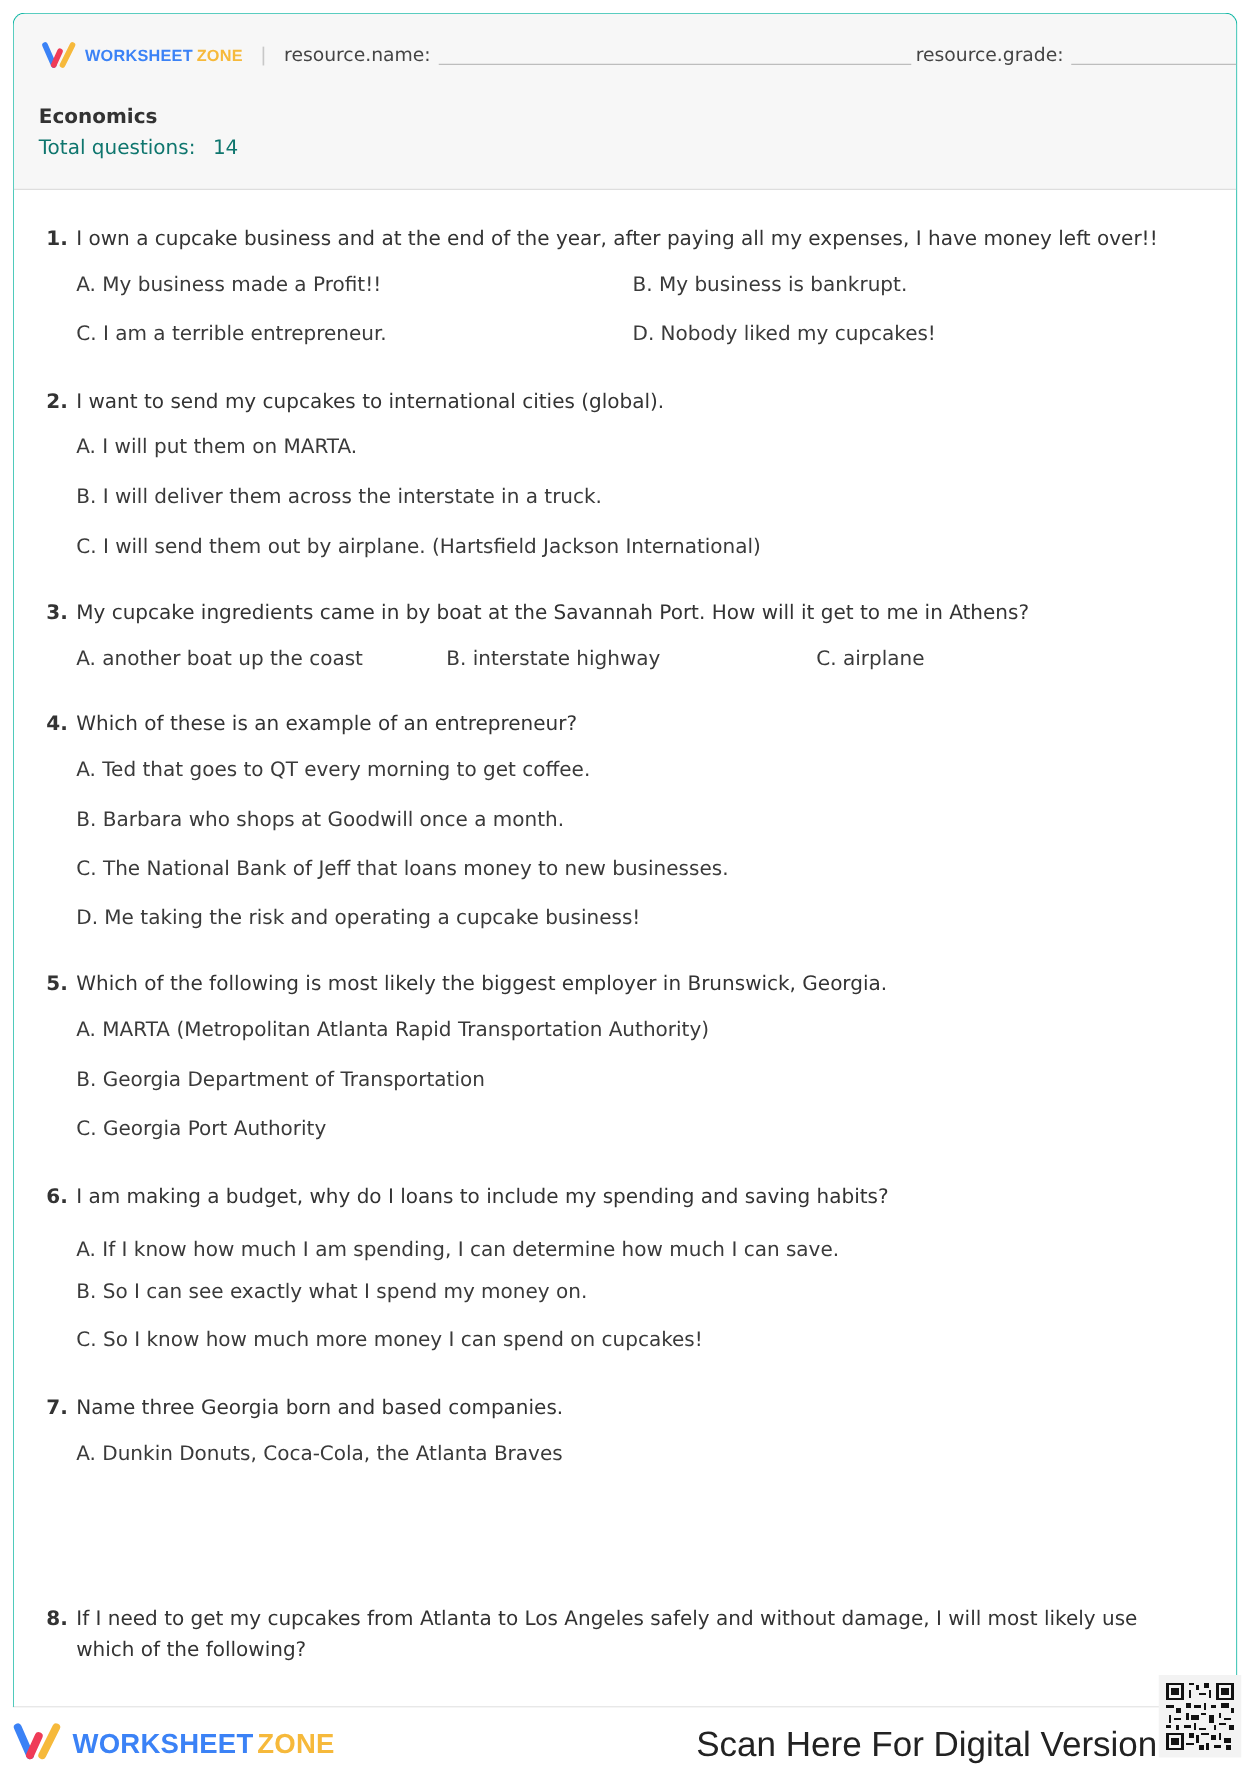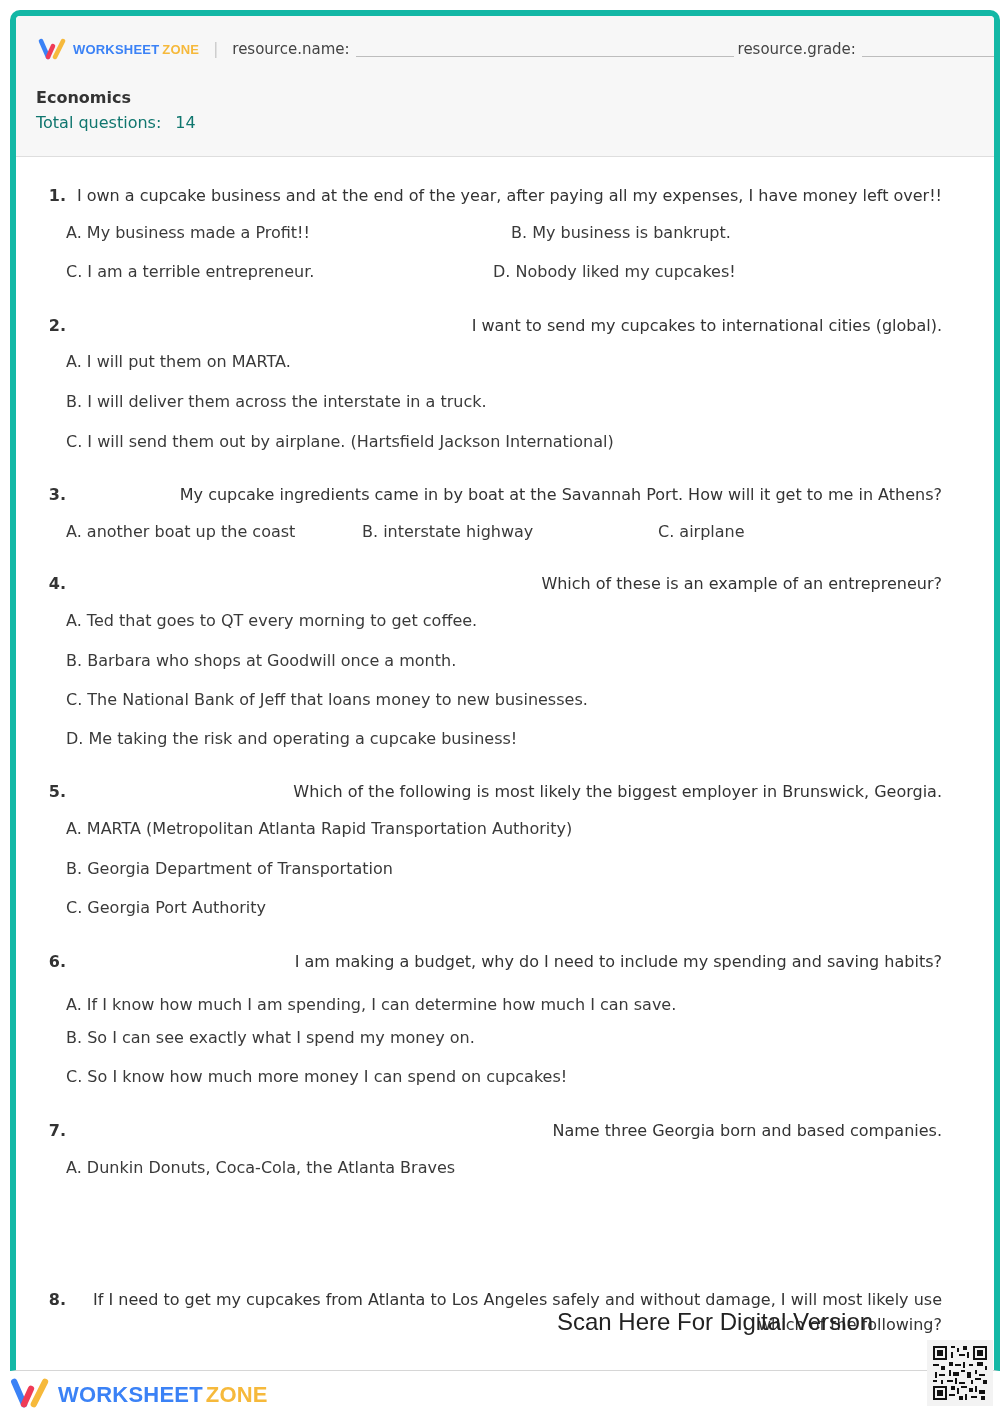--- a/index.html
+++ b/index.html
@@ -4,23 +4,23 @@
 <style>
   html, body { margin: 0; padding: 0; }
   body {
     width: 1000px; height: 1414px; position: relative; overflow: hidden;
     background: #ffffff;
     font-family: "DejaVu Sans", "Liberation Sans", sans-serif;
     color: #333333;
   }
   .sheet {
     position: absolute; left: 10px; top: 10px; width: 978px; height: 1354px;
-    border: 6px solid #14b8a6; border-radius: 10px 10px 0 0;
+    border: 1px solid #14b8a6; border-radius: 10px 10px 0 0;
     border-bottom: 1px solid #d6d6d6;
-    background: #ffffff; overflow: hidden; text-align: right;
+    background: #ffffff; overflow: hidden;
   }
   .header {
     background: #f7f7f7; border-bottom: 1px solid #dedede;
     height: 140px; position: relative;
   }
   .brand-row {
     position: absolute; left: 22px; top: 22px; height: 22px;
     display: flex; align-items: center; white-space: nowrap;
   }
   .logo { display: flex; align-items: center; }
@@ -36,21 +36,21 @@
 
   .questions { position: absolute; left: 26px; top: 167px; width: 920px; }
   .q { position: absolute; left: 0; width: 900px; }
   .q-stem { font-size: 16px; line-height: 25px; color: #333; display: flex; }
   .q-num { font-weight: bold; width: 24px; flex: none; color: #333; }
   .q-text { flex: 1; }
   .opt { position: absolute; font-size: 16px; color: #3a3a3a; white-space: nowrap; }
 
   .footer-logo { position: absolute; left: 10px; top: 1377px; display: flex; align-items: center; }
   .footer-logo .logo-text { font-size: 22px; margin-left: 6px; }
-  .scan-text { position: absolute; left: 557px; top: 1308px; font-size: 24px; color: #222; font-family: "Liberation Sans", sans-serif; }
+  .scan-text { position: absolute; left: 557px; top: 1380px; font-size: 28px; color: #222; font-family: "Liberation Sans", sans-serif; }
   .qr { position: absolute; left: 927px; top: 1340px; width: 66px; height: 66px; background: #f3f3f3; padding: 4px; box-sizing: border-box; }
 </style>
 </head>
 <body>
 
 <div class="sheet">
   <div class="header">
     <div class="brand-row">
       <span class="logo">
         <svg width="30" height="22" viewBox="0 0 30 22">
@@ -75,21 +75,21 @@
   <div class="questions">
 
     <div class="q" style="top:0px">
       <div class="q-stem">
           <span class="q-num">1.</span>
           <span class="q-text">I own a cupcake business and at the end of the year, after paying all my expenses, I have money left over!!</span>
         </div>
       <div class="opt" style="left:24px;top:40px">A. My business made a Profit!!</div>
       <div class="opt" style="left:469px;top:40px">B. My business is bankrupt.</div>
       <div class="opt" style="left:24px;top:79px">C. I am a terrible entrepreneur.</div>
-      <div class="opt" style="left:451px;top:79px">D. Nobody liked my cupcakes!</div>
+      <div class="opt" style="left:469px;top:79px">D. Nobody liked my cupcakes!</div>
     </div>
 
     <div class="q" style="top:130px">
       <div class="q-stem">
           <span class="q-num">2.</span>
           <span class="q-text">I want to send my cupcakes to international cities (global).</span>
         </div>
       <div class="opt" style="left:24px;top:39px">A. I will put them on MARTA.</div>
       <div class="opt" style="left:24px;top:79px">B. I will deliver them across the interstate in a truck.</div>
       <div class="opt" style="left:24px;top:119px">C. I will send them out by airplane. (Hartsfield Jackson International)</div>
@@ -122,21 +122,21 @@
           <span class="q-text">Which of the following is most likely the biggest employer in Brunswick, Georgia.</span>
         </div>
       <div class="opt" style="left:24px;top:40px">A. MARTA (Metropolitan Atlanta Rapid Transportation Authority)</div>
       <div class="opt" style="left:24px;top:80px">B. Georgia Department of Transportation</div>
       <div class="opt" style="left:24px;top:119px">C. Georgia Port Authority</div>
     </div>
 
     <div class="q" style="top:766px">
       <div class="q-stem">
           <span class="q-num">6.</span>
-          <span class="q-text">I am making a budget, why do I need to include my spending and saving habits?</span>
+          <span class="q-text">I am making a budget, why do I loans to include my spending and saving habits?</span>
         </div>
       <div class="opt" style="left:24px;top:46px">A. If I know how much I am spending, I can determine how much I can save.</div>
       <div class="opt" style="left:24px;top:79px">B. So I can see exactly what I spend my money on.</div>
       <div class="opt" style="left:24px;top:118px">C. So I know how much more money I can spend on cupcakes!</div>
     </div>
 
     <div class="q" style="top:935px">
       <div class="q-stem">
           <span class="q-num">7.</span>
           <span class="q-text">Name three Georgia born and based companies.</span>

